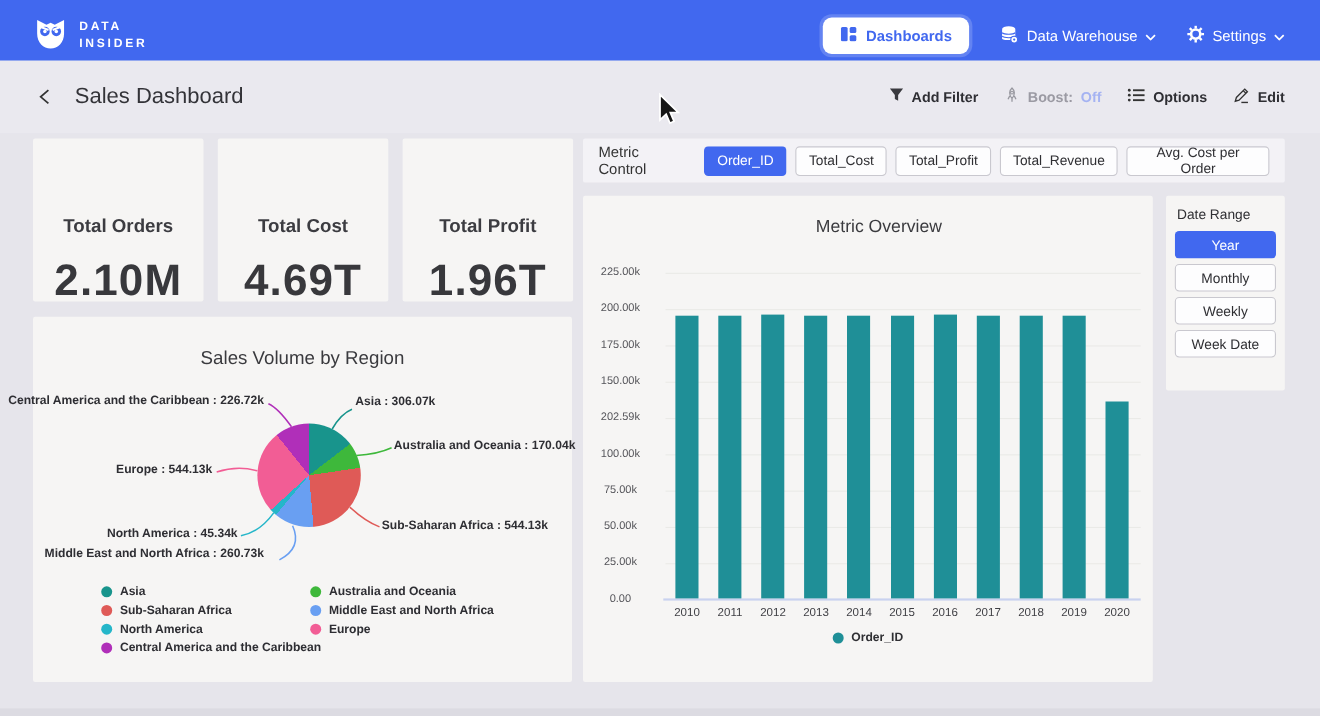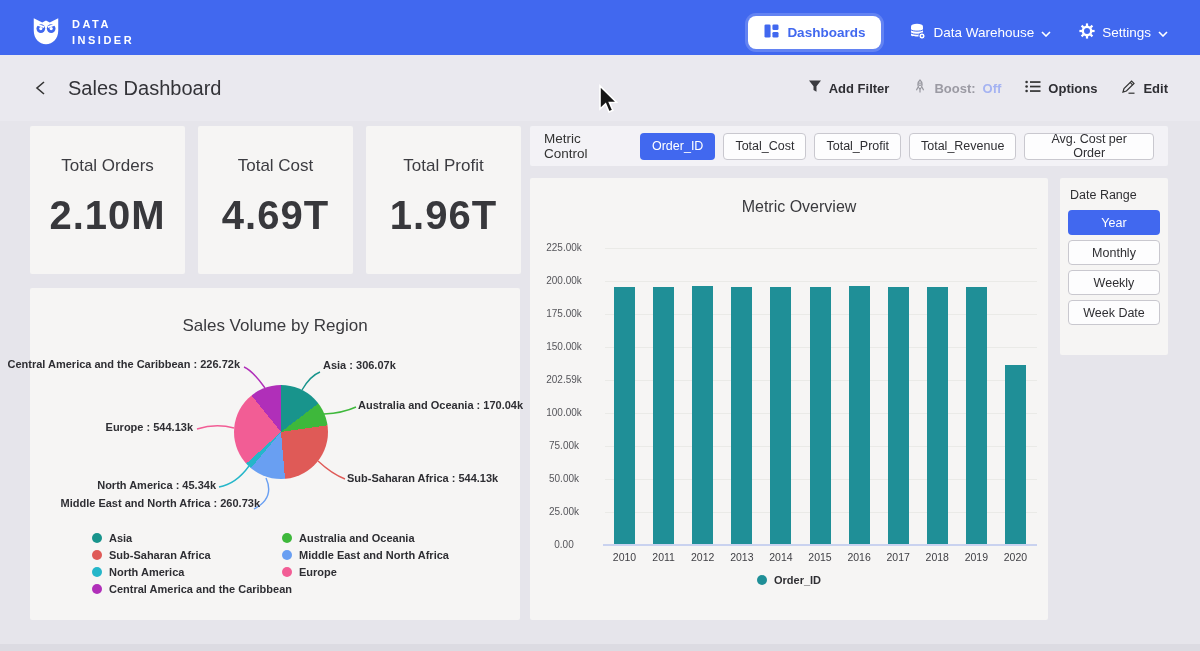--- a/index.html
+++ b/index.html
@@ -32,21 +32,21 @@
   }
   .back-btn { width:22px; height:22px; display:flex; align-items:center; justify-content:center; cursor:pointer; margin-right:16px; }
   .page-title { font-size:20px; font-weight:500; color:#333338; }
   .head-actions { margin-left:auto; display:flex; align-items:center; gap:24px; }
   .action { display:flex; align-items:center; gap:7px; font-size:13px; font-weight:bold; color:#2e2e33; cursor:pointer; }
   .boost-label { color:#9b9aa3; font-weight:bold; }
   .boost-value { color:#a5b3f2; font-weight:bold; }
   
   .card { position:absolute; background:var(--c-card,#f6f5f4); border-radius:2px; }
   .kpi { width:155px; height:148px; top:126px; text-align:center; padding-top:30px; }
-  .kpi-label { font-size:17px; font-weight:400; color:#3c3c41; }
+  .kpi-label { font-size:17px; font-weight:700; color:#3c3c41;margin-top:40px; }
   .kpi-value { font-size:40px; font-weight:bold; color:#38383c; margin-top:17px; letter-spacing:1px; }
   
   .metric-bar {
     position:absolute; left:530px; top:126px; width:638px; height:40px;
     background:#f3f2f6; display:flex; align-items:center; gap:8px; padding:0 14px; border-radius:2px;
   }
   .metric-label { font-size:13.5px; color:#333; margin-right:8px; }
   .pill-btn {
     height:27px; padding:0 11px; border:1px solid #c9c8cf; border-radius:4px;
     background:#fdfdfe; font-size:12.5px; color:#2f2f33; cursor:pointer;
@@ -302,21 +302,21 @@
     <path d="M219,178 Q206,196 189,199" fill="none" stroke-width="1.4" stroke="#25b6c9"></path>
     <path d="M204,140 Q186,135 167,141" fill="none" stroke-width="1.4" stroke="#f25d95"></path>
     <path d="M235,100 Q223,83 214,79" fill="none" stroke-width="1.4" stroke="#b02fb9"></path>
   </svg>
 
   <div class="pie-circle" id="pie-circle" style="background: conic-gradient(rgb(24, 148, 140) 0deg, rgb(24, 148, 140) 52.54deg, rgb(62, 184, 59) 52.54deg, rgb(62, 184, 59) 81.73deg, rgb(223, 90, 87) 81.73deg, rgb(223, 90, 87) 175.14deg, rgb(105, 159, 242) 175.14deg, rgb(105, 159, 242) 219.89deg, rgb(37, 182, 201) 219.89deg, rgb(37, 182, 201) 227.68deg, rgb(242, 93, 149) 227.68deg, rgb(242, 93, 149) 321.08deg, rgb(176, 47, 185) 321.08deg, rgb(176, 47, 185) 360deg);"></div>
 
   <div class="pie-callout" style="left:293px; top:71px;">Asia : 306.07k</div>
   <div class="pie-callout" style="left:328px; top:111px;">Australia and Oceania : 170.04k</div>
   <div class="pie-callout" style="left:317px; top:184px;">Sub-Saharan Africa : 544.13k</div>
-  <div class="pie-callout align-r" style="right:260px; top:209px;">Middle East and North Africa : 260.73k</div>
+  <div class="pie-callout align-r" style="right:280px; top:209px;">Middle East and North Africa : 260.73k</div>
   <div class="pie-callout align-r" style="right:304px; top:191px;">North America : 45.34k</div>
   <div class="pie-callout align-r" style="right:327px; top:133px;">Europe : 544.13k</div>
   <div class="pie-callout align-r" style="right:280px; top:70px;">Central America and the Caribbean : 226.72k</div>
 
   <div class="pie-legend-col" id="pie-legend-col2" style="left:252px; top:244px;">
       <div class="leg-item">
         <span class="dot" style="background: rgb(62, 184, 59);"></span>
         <span>Australia and Oceania</span>
       </div>
       <div class="leg-item">

